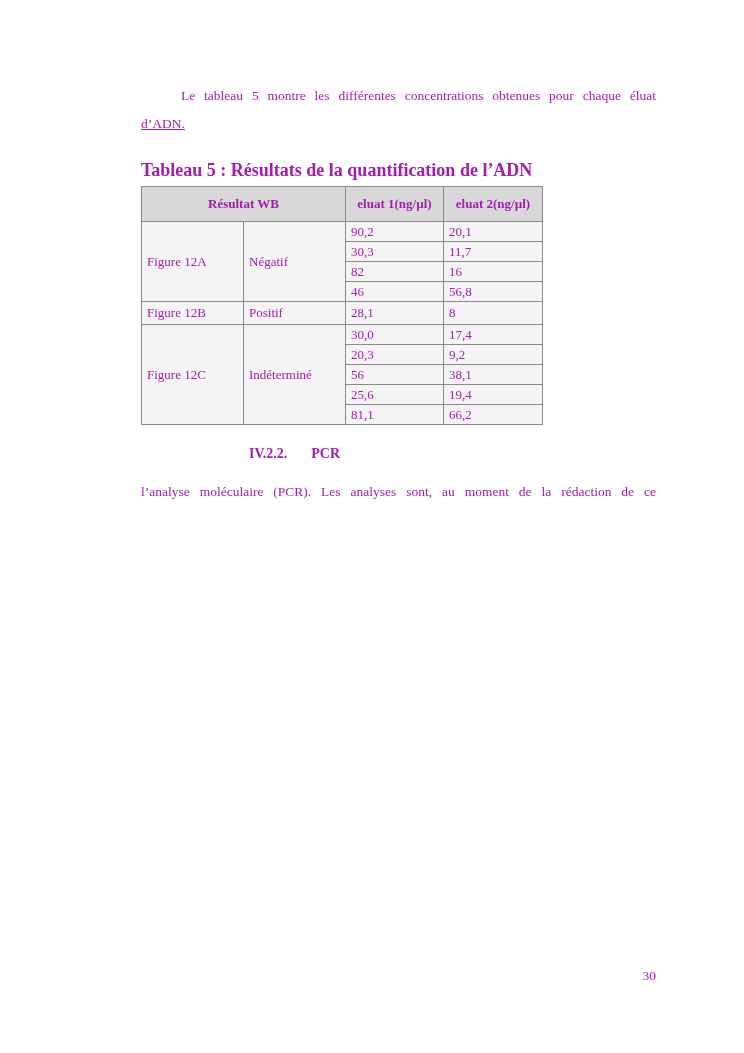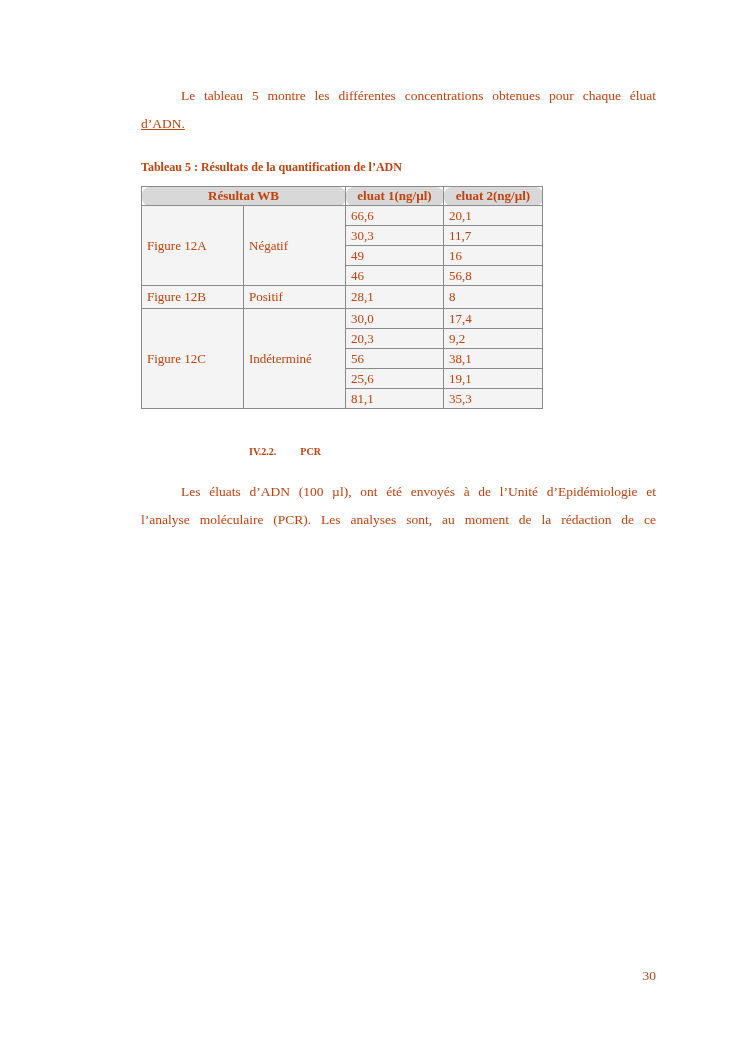--- a/index.html
+++ b/index.html
@@ -2,40 +2,40 @@
 <html><head>
 <meta charset="utf-8">
 <style>
   html, body { margin: 0; padding: 0; background: #ffffff; }
   .page {
     position: relative;
     width: 744px;
     height: 1053px;
     background: #ffffff;
     font-family: "Liberation Serif", "DejaVu Serif", serif;
-    color: #c2410c;
+    color: #a21caf;
     overflow: hidden;
   }
   .para {
     position: absolute;
     left: 141px;
     width: 515px;
     font-size: 13.5px;
     line-height: 28px;
   }
   .pline { text-align: justify; text-align-last: justify; white-space: normal; }
   .pline.first { text-indent: 40px; }
   .pline.last { text-align-last: left; text-decoration: underline; }
 
   .caption {
     position: absolute;
     left: 141px;
     top: 160px;
     width: 515px;
-    font-size: 12px;
+    font-size: 18px;
     font-weight: bold;
   }
 
   table.quant {
     position: absolute;
     left: 141px;
     top: 186px;
     width: 401px;
     border-collapse: collapse;
     table-layout: fixed;
@@ -49,33 +49,32 @@
     border: 1px solid #8a8a8a;
     padding: 0 0 0 5px;
     vertical-align: middle;
     overflow: hidden;
   }
   table.quant th {
     background: #d8d8d8;
     font-weight: bold;
     text-align: center;
     height: 18px;
-    padding: 0;
-    border-radius: 8px;
+    padding: 8px;
   }
   table.quant td { background: #f4f4f4; }
   table.quant tr.datarow { height: 20px; }
   table.quant tr.row-12b { height: 23px; margin-left: 20px; }
 
   .section-heading {
     position: absolute;
     left: 141px;
     top: 446px;
     width: 515px;
-    font-size: 10px;
+    font-size: 14px;
     font-weight: bold;
     padding-left: 108px;
     box-sizing: border-box;
   }
   .section-heading .num { display: inline-block; margin-right: 24px; }
 
   .page-number {
     position: absolute;
     left: 141px;
     top: 968px;
@@ -105,29 +104,29 @@
       </colgroup>
     <tbody>
       <tr>
         <th colspan="2">Résultat WB</th>
         <th>eluat 1(ng/µl)</th>
         <th>eluat 2(ng/µl)</th>
       </tr>
       <tr class="datarow">
         <td rowspan="4">Figure 12A</td>
         <td rowspan="4">Négatif</td>
-        <td>66,6</td>
+        <td>90,2</td>
         <td>20,1</td>
       </tr>
       <tr class="datarow">
         <td>30,3</td>
         <td>11,7</td>
       </tr>
       <tr class="datarow">
-        <td>49</td>
+        <td>82</td>
         <td>16</td>
       </tr>
       <tr class="datarow">
         <td>46</td>
         <td>56,8</td>
       </tr>
       <tr class="datarow row-12b">
         <td>Figure 12B</td>
         <td>Positif</td>
         <td>28,1</td>
@@ -142,33 +141,32 @@
       <tr class="datarow">
         <td>20,3</td>
         <td>9,2</td>
       </tr>
       <tr class="datarow">
         <td>56</td>
         <td>38,1</td>
       </tr>
       <tr class="datarow">
         <td>25,6</td>
-        <td>19,1</td>
+        <td>19,4</td>
       </tr>
       <tr class="datarow">
         <td>81,1</td>
-        <td>35,3</td>
+        <td>66,2</td>
       </tr>
     </tbody>
   </table>
 
   <div class="section-heading">
     <span class="num">IV.2.2.</span><span>PCR</span>
   </div>
 
   <div class="para" style="top: 478px;">
-    <div class="pline first">Les éluats d’ADN (100 µl), ont été envoyés à de l’Unité d’Epidémiologie et</div>
     <div class="pline">l’analyse moléculaire (PCR). Les analyses sont, au moment de la rédaction de ce</div>
   </div>
 
   <div class="page-number">30</div>
 
 </div>
 
 </body></html>

